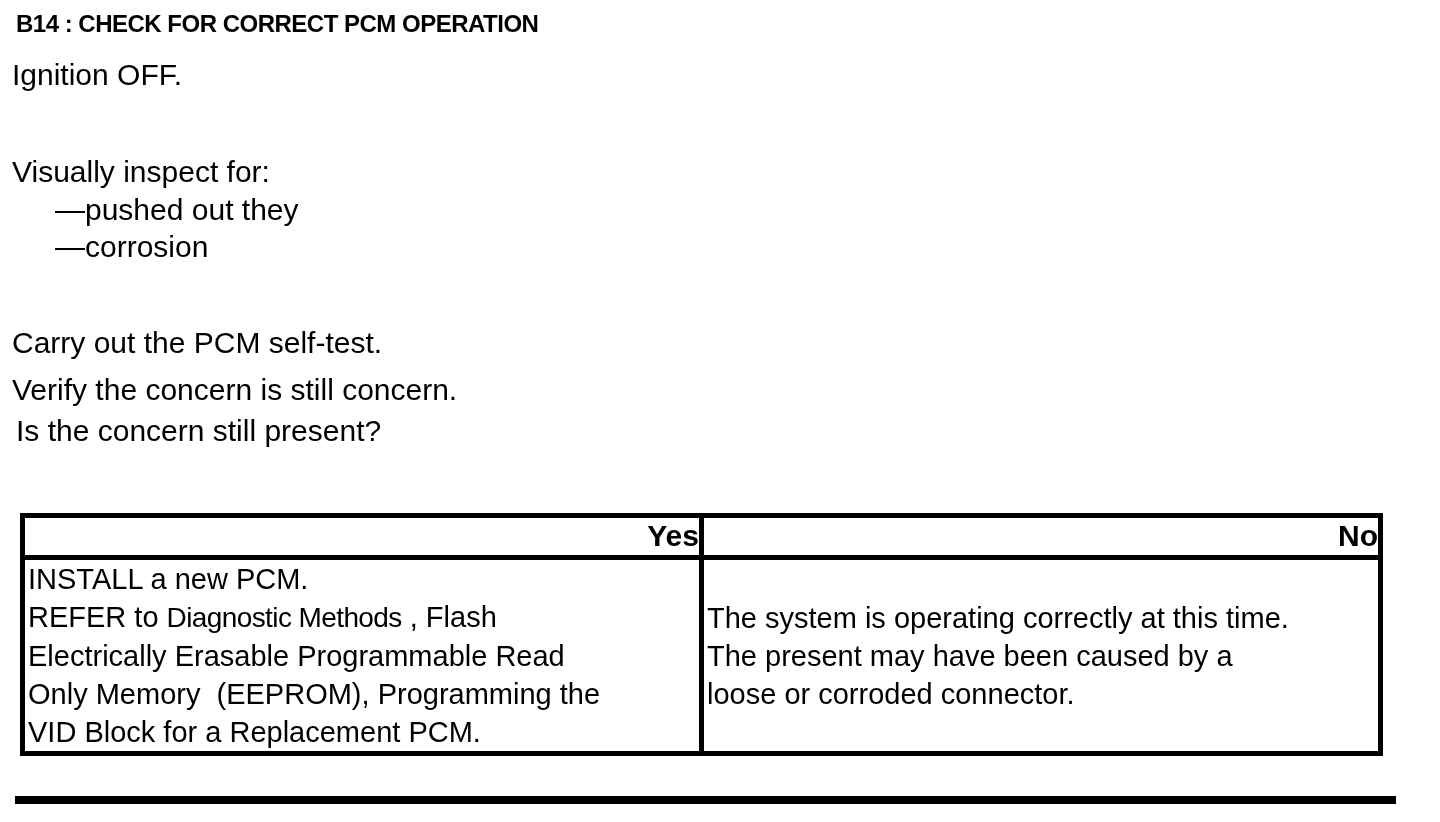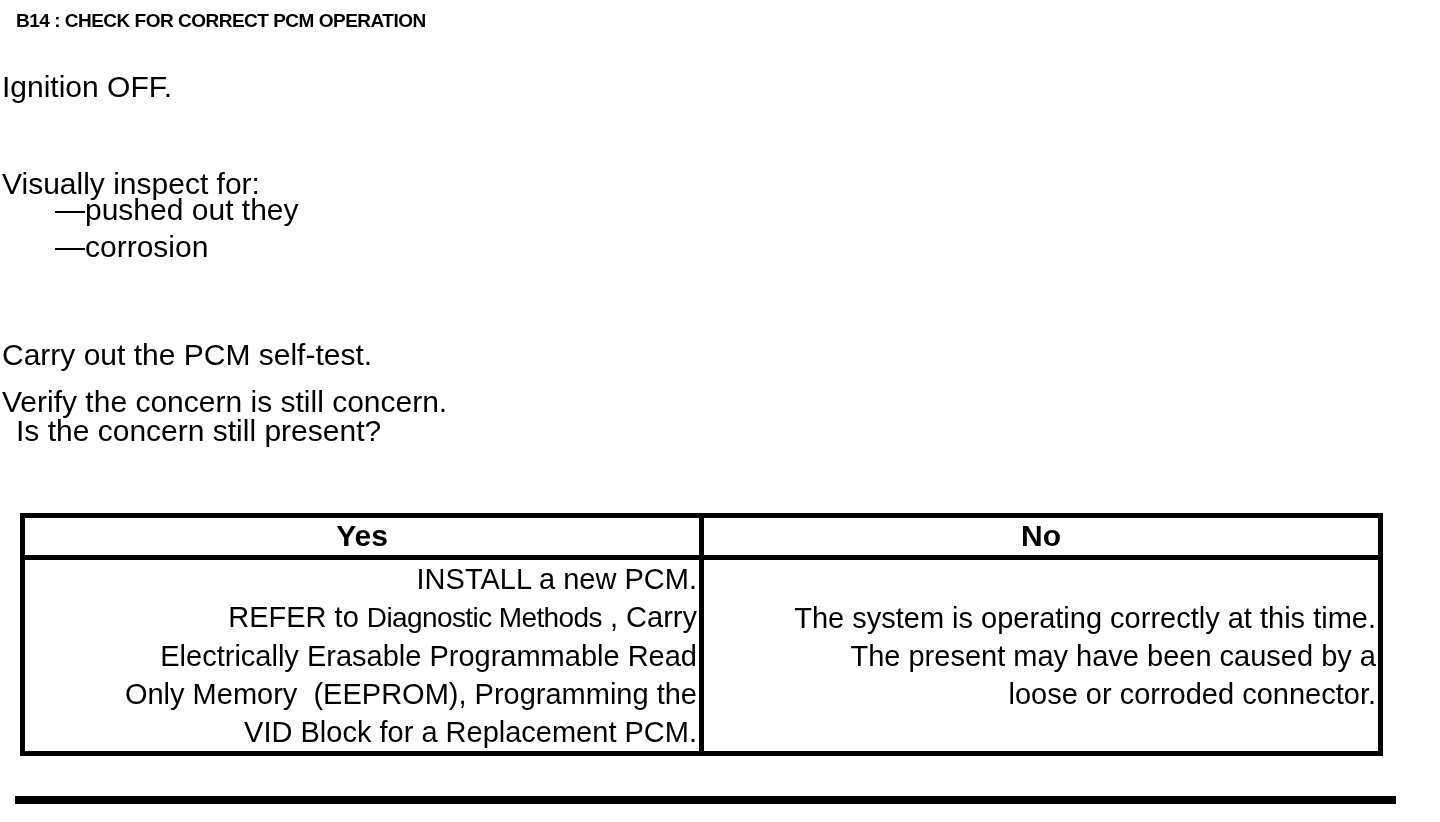--- a/index.html
+++ b/index.html
@@ -13,31 +13,30 @@
     height: 822px;
     background: #ffffff;
     color: #000000;
     font-family: "Liberation Sans", "DejaVu Sans", sans-serif;
     overflow: hidden;
   }
   .abs { position: absolute; }
   .doc-title {
     left: 16px;
     top: 10px;
-    font-size: 19px;
+    font-size: 24px;
     font-weight: bold;
     letter-spacing: -0.5px;
     white-space: nowrap;
   }
   .step {
-    left: 2px;
+    left: 12px;
     font-size: 30px;
     line-height: 36px;
     white-space: nowrap;
-    margin-top: 12px;
   }
   .substep {
     left: 55px;
     font-size: 30px;
     line-height: 36px;
     white-space: nowrap;
   }
   .question {
     left: 16px;
     top: 414px;
@@ -53,33 +52,32 @@
     border-collapse: collapse;
     table-layout: fixed;
     background: #ffffff;
   }
   table.results, table.results th, table.results td {
     border: 5px solid #000000;
   }
   table.results th {
     font-size: 30px;
     font-weight: bold;
-    text-align: center;
+    text-align: right;
     padding: 1px 0 2px 0;
     height: 33px;
     box-sizing: content-box;
   }
   table.results td {
     font-size: 29px;
     vertical-align: middle;
     height: 190px;
     padding: 0 2px 0 3px;
     box-sizing: content-box;
     border-top-width: 5px;
-    text-align: right;
   }
   td.yes-cell { border-right-width: 4px; }
   td.no-cell  { border-left-width: 0; }
   .cell-line {
     line-height: 38px;
     white-space: pre-wrap;
   }
   .doc-link {
     letter-spacing: -0.6px;
     font-size: 28px;
@@ -110,21 +108,21 @@
 
   <table class="results">
     <tbody>
         <tr>
       <th>Yes</th>
       <th>No</th>
     </tr>
     <tr>
       <td class="yes-cell">
         <div class="cell-line">INSTALL a new PCM.</div>
-        <div class="cell-line"><span>REFER to </span><span class="doc-link">Diagnostic Methods</span><span> , Carry</span></div>
+        <div class="cell-line"><span>REFER to </span><span class="doc-link">Diagnostic Methods</span><span> , Flash</span></div>
         <div class="cell-line">Electrically Erasable Programmable Read</div>
         <div class="cell-line">Only Memory  (EEPROM), Programming the</div>
         <div class="cell-line">VID Block for a Replacement PCM.</div>
       </td>
       <td class="no-cell">
         <div class="cell-line">The system is operating correctly at this time.</div>
         <div class="cell-line">The present may have been caused by a</div>
         <div class="cell-line">loose or corroded connector.</div>
       </td>
     </tr>

